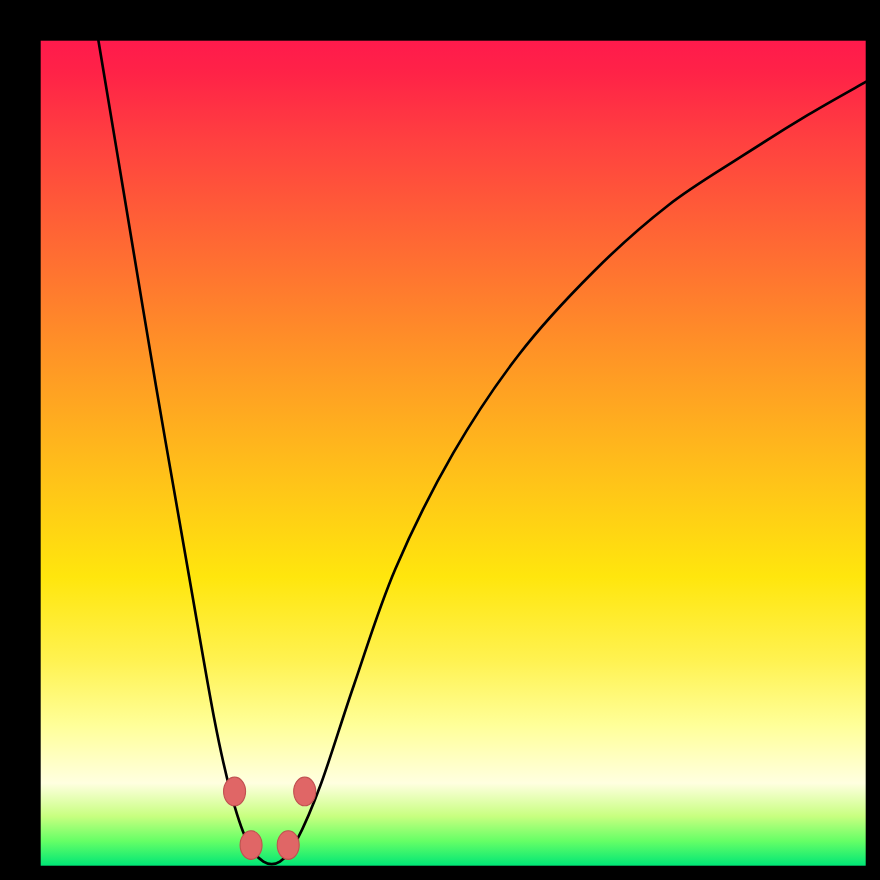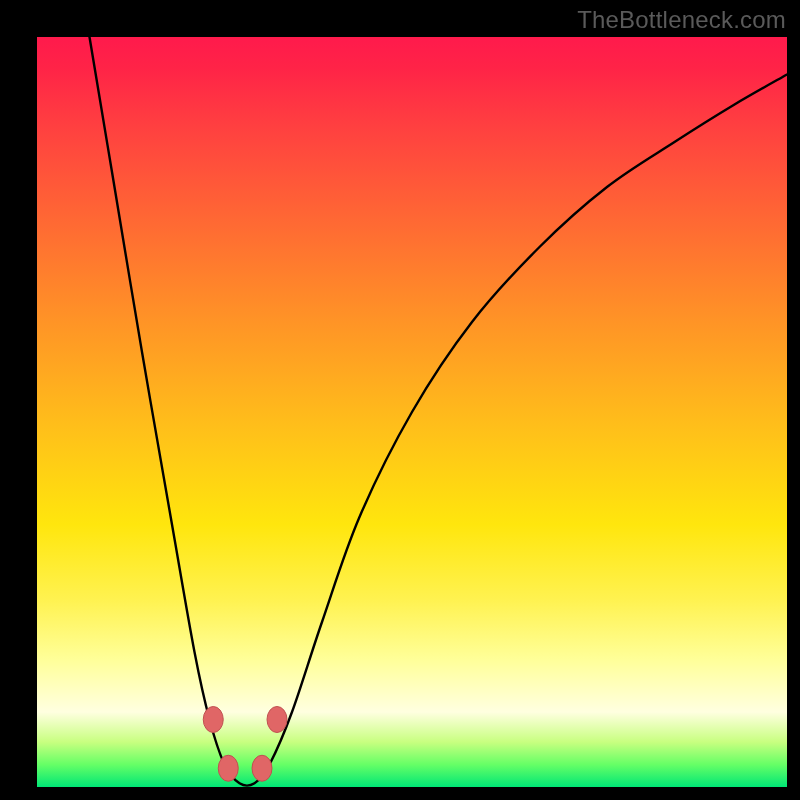--- a/index.html
+++ b/index.html
@@ -57,21 +57,20 @@
     top: 0;
     width: 750px;
     height: 750px;
     overflow: visible;
   }
 </style>
 </head>
 <body>
 
 <div class="frame">
-  <div class="watermark">TheBottleneck.com</div>
   <div class="plot">
     <svg class="curve" viewBox="0 0 750 750" preserveAspectRatio="none">
       <path id="curve-path" fill="none" stroke="#000000" stroke-width="2.4" stroke-linecap="round" d="M 52.50 0.00 C 56.25 22.50, 66.25 82.50, 75.00 135.00 C 83.75 187.50, 95.00 256.25, 105.00 315.00 C 115.00 373.75, 126.25 437.50, 135.00 487.50 C 143.75 537.50, 151.25 582.50, 157.50 615.00 C 163.75 647.50, 167.50 663.75, 172.50 682.50 C 177.50 701.25, 182.50 716.88, 187.50 727.50 C 192.50 738.13, 197.50 743.13, 202.50 746.25 C 207.50 749.38, 212.50 749.38, 217.50 746.25 C 222.50 743.13, 226.25 739.38, 232.50 727.50 C 238.75 715.63, 246.25 698.75, 255.00 675.00 C 263.75 651.25, 273.75 617.50, 285.00 585.00 C 296.25 552.50, 307.50 515.00, 322.50 480.00 C 337.50 445.00, 356.25 407.50, 375.00 375.00 C 393.75 342.50, 413.75 312.50, 435.00 285.00 C 456.25 257.50, 480.00 232.50, 502.50 210.00 C 525.00 187.50, 547.50 167.50, 570.00 150.00 C 592.50 132.50, 616.25 118.75, 637.50 105.00 C 658.75 91.25, 678.75 78.75, 697.50 67.50 C 716.25 56.25, 741.25 42.50, 750.00 37.50"></path>
       <g id="markers">
           <ellipse cx="176.25" cy="682.50" rx="10" ry="13" fill="#e06666" stroke="#c05050" stroke-width="1"></ellipse>
           <ellipse cx="191.25" cy="731.25" rx="10" ry="13" fill="#e06666" stroke="#c05050" stroke-width="1"></ellipse>
           <ellipse cx="225.00" cy="731.25" rx="10" ry="13" fill="#e06666" stroke="#c05050" stroke-width="1"></ellipse>
           <ellipse cx="240.00" cy="682.50" rx="10" ry="13" fill="#e06666" stroke="#c05050" stroke-width="1"></ellipse>
         </g>
     </svg>

